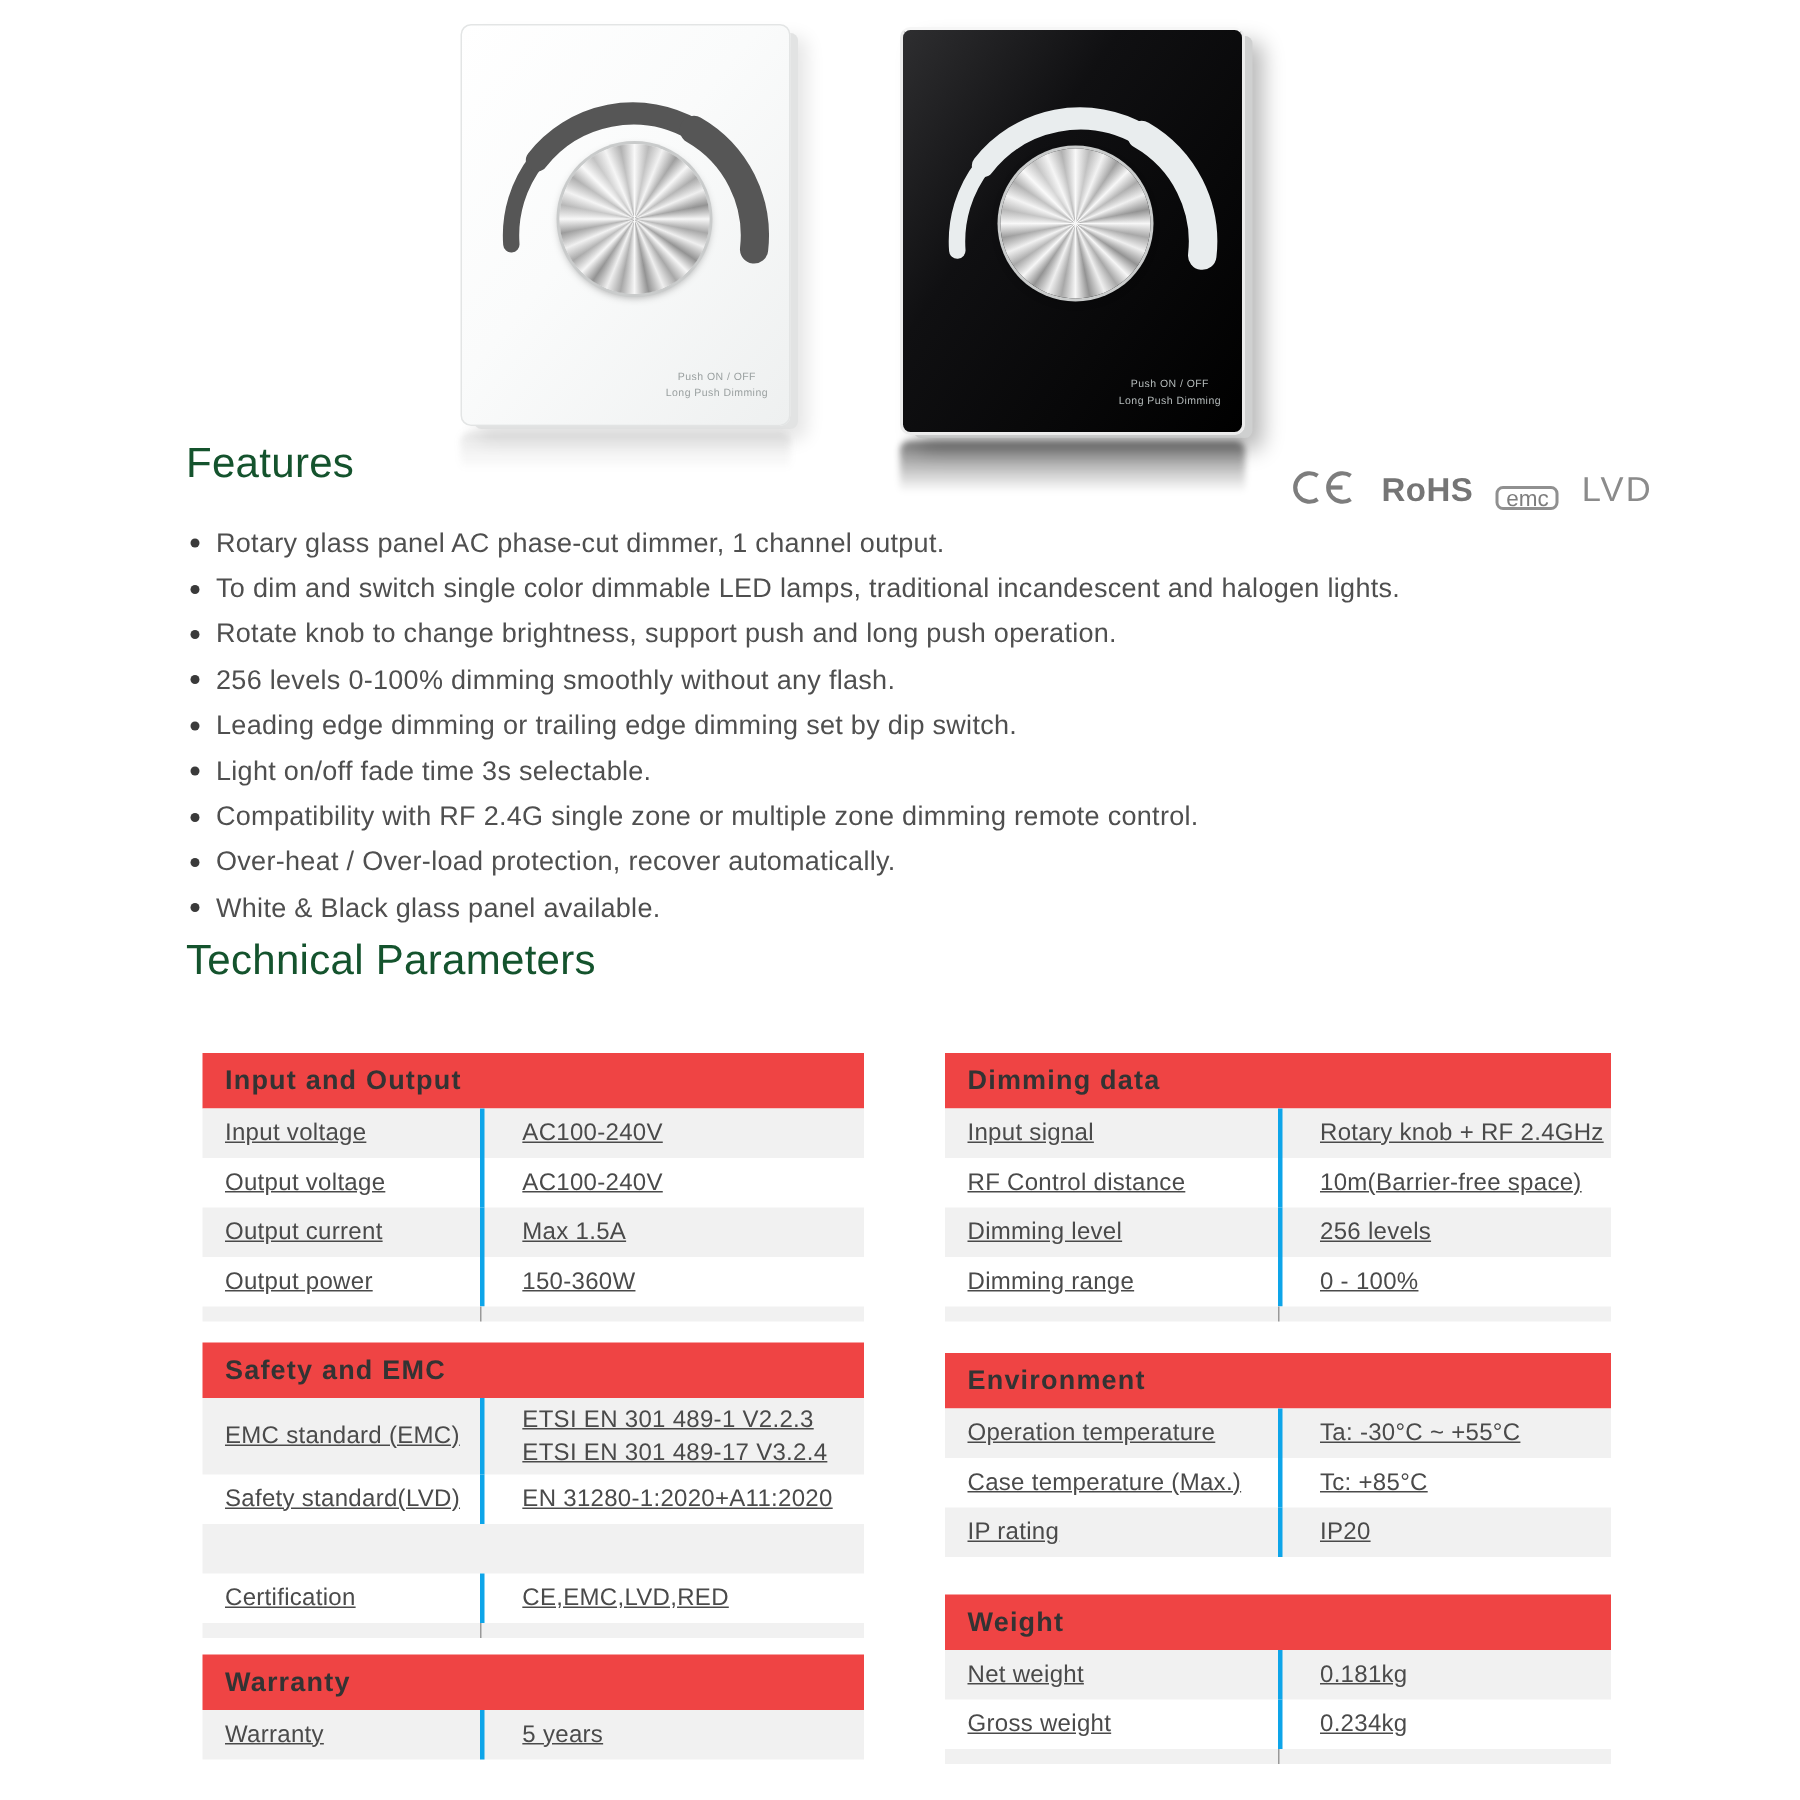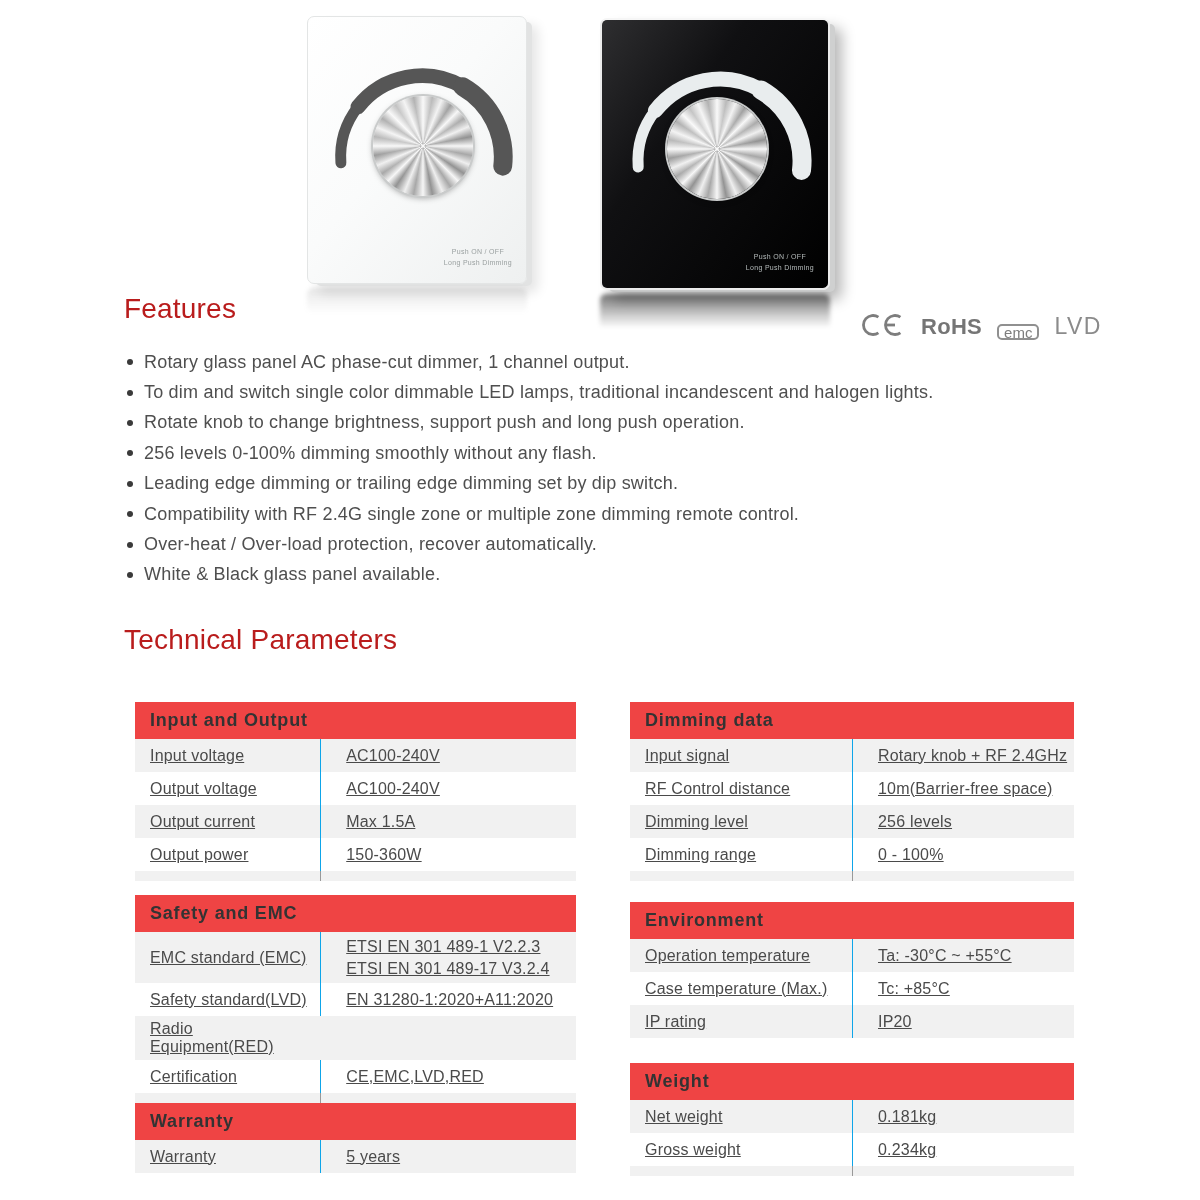--- a/index.html
+++ b/index.html
@@ -33,21 +33,21 @@
   .panel-caption { position:absolute; right:14px; bottom:15px; text-align:center; font-size:7px; line-height:11px; letter-spacing:0.3px; }
   .panel.white .panel-caption { color:#9aa0a0; }
   .panel.black .panel-caption { color:#b6bcbc; }
   .reflection { position:absolute; border-radius:6px; filter:blur(2px); }
   .reflection.white { left:307px; top:288px; width:220px; height:26px;
     background:linear-gradient(to bottom, rgba(90,90,90,0.14), rgba(255,255,255,0)); }
   .reflection.black { left:600px; top:294px; width:230px; height:40px;
     background:linear-gradient(to bottom, rgba(10,10,10,0.55), rgba(255,255,255,0) 85%); }
 
   
-  .section-title { position:absolute; color:#b91c1c; font-size:28px; letter-spacing:0.2px; font-weight:500; }
+  .section-title { position:absolute; color:#14532d; font-size:28px; letter-spacing:0.2px; font-weight:500; }
 
   
   .certs { position:absolute; left:862px; top:310px; display:flex; align-items:flex-end; gap:15px; }
   .cert-rohs { font-weight:bold; font-size:22px; color:#757575; letter-spacing:0.3px; }
   .cert-emc  { border:2px solid #909090; border-radius:5px; height:16px; padding:0 5px;
                display:flex; align-items:center; font-size:15px; color:#7d7d7d; }
   .cert-lvd  { font-size:23px; color:#8b8b8b; letter-spacing:1.5px; }
 
   
   .features-list { position:absolute; left:127px; top:347px; list-style:none; }
@@ -57,21 +57,21 @@
   
   .tbl { position:absolute; font-size:16px; color:#4a4a4a; }
   .tbl.leftcol  { --split:42%; }
   .tbl.rightcol { --split:50%; }
   .tbl-header { height:37px; background:#ef4444; display:flex; align-items:center;
                 padding-left:15px; font-size:18px; color:#333333; font-weight:bold; letter-spacing:0.8px; }
   .t-row { display:flex; min-height:33px; }
   .tbl .t-rows > .t-row:nth-child(odd) { background:#f1f1f1; }
   .t-cell { display:flex; align-items:center; padding-top:4px; padding-bottom:4px; letter-spacing:0.2px;text-decoration:underline; }
   .t-cell.label { width:var(--split); padding-left:15px; padding-right:6px; }
-  .t-cell.value { flex:1; padding-left:25px; border-left:1px solid #0ea5e9; white-space:pre-line; line-height:1.35; }
+  .t-cell.value { flex:1; padding-left:25px; border-left:3px solid #0ea5e9; white-space:pre-line; line-height:1.35; }
   .t-strip { height:10px; background:#f1f1f1; position:relative; }
   .t-strip::after { content:""; position:absolute; top:0; bottom:0; left:var(--split); width:1px; background:#999999; }
 </style>
 </head>
 <body>
 
 <div class="page">
 
   <div class="panel white">
     <svg class="panel-svg" viewBox="0 0 220 268">
@@ -113,20 +113,21 @@
     <span class="cert-emc">emc</span>
     <span class="cert-lvd">LVD</span>
   </div>
 
   <ul class="features-list">
     <li class="feature-item">Rotary glass panel AC phase-cut dimmer, 1 channel output.</li>
     <li class="feature-item">To dim and switch single color dimmable LED lamps, traditional incandescent and halogen lights.</li>
     <li class="feature-item">Rotate knob to change brightness, support push and long push operation.</li>
     <li class="feature-item">256 levels 0-100% dimming smoothly without any flash.</li>
     <li class="feature-item">Leading edge dimming or trailing edge dimming set by dip switch.</li>
+    <li class="feature-item">Light on/off fade time 3s selectable.</li>
     <li class="feature-item">Compatibility with RF 2.4G single zone or multiple zone dimming remote control.</li>
     <li class="feature-item">Over-heat / Over-load protection, recover automatically.</li>
     <li class="feature-item">White &amp; Black glass panel available.</li>
   </ul>
 
   <div class="section-title" style="left:124px; top:624px;">Technical Parameters</div>
 
   <div class="tbl leftcol" style="left:135px; top:702px; width:441px;">
     <div class="tbl-header">Input and Output</div>
     <div class="t-rows">
@@ -156,21 +157,20 @@
         <div class="t-row">
           <div class="t-cell label">EMC standard (EMC)</div>
           <div class="t-cell value">ETSI EN 301 489-1 V2.2.3
 ETSI EN 301 489-17 V3.2.4</div>
         </div>
         <div class="t-row">
           <div class="t-cell label">Safety standard(LVD)</div>
           <div class="t-cell value">EN 31280-1:2020+A11:2020</div>
         </div>
         <div class="t-row">
-          <div class="t-cell label">Radio Equipment(RED)</div>
         </div>
         <div class="t-row">
           <div class="t-cell label">Certification</div>
           <div class="t-cell value">CE,EMC,LVD,RED</div>
         </div>
       </div>
     <div class="t-strip"></div>
   </div>
 
   <div class="tbl leftcol" style="left:135px; top:1103px; width:441px;">

